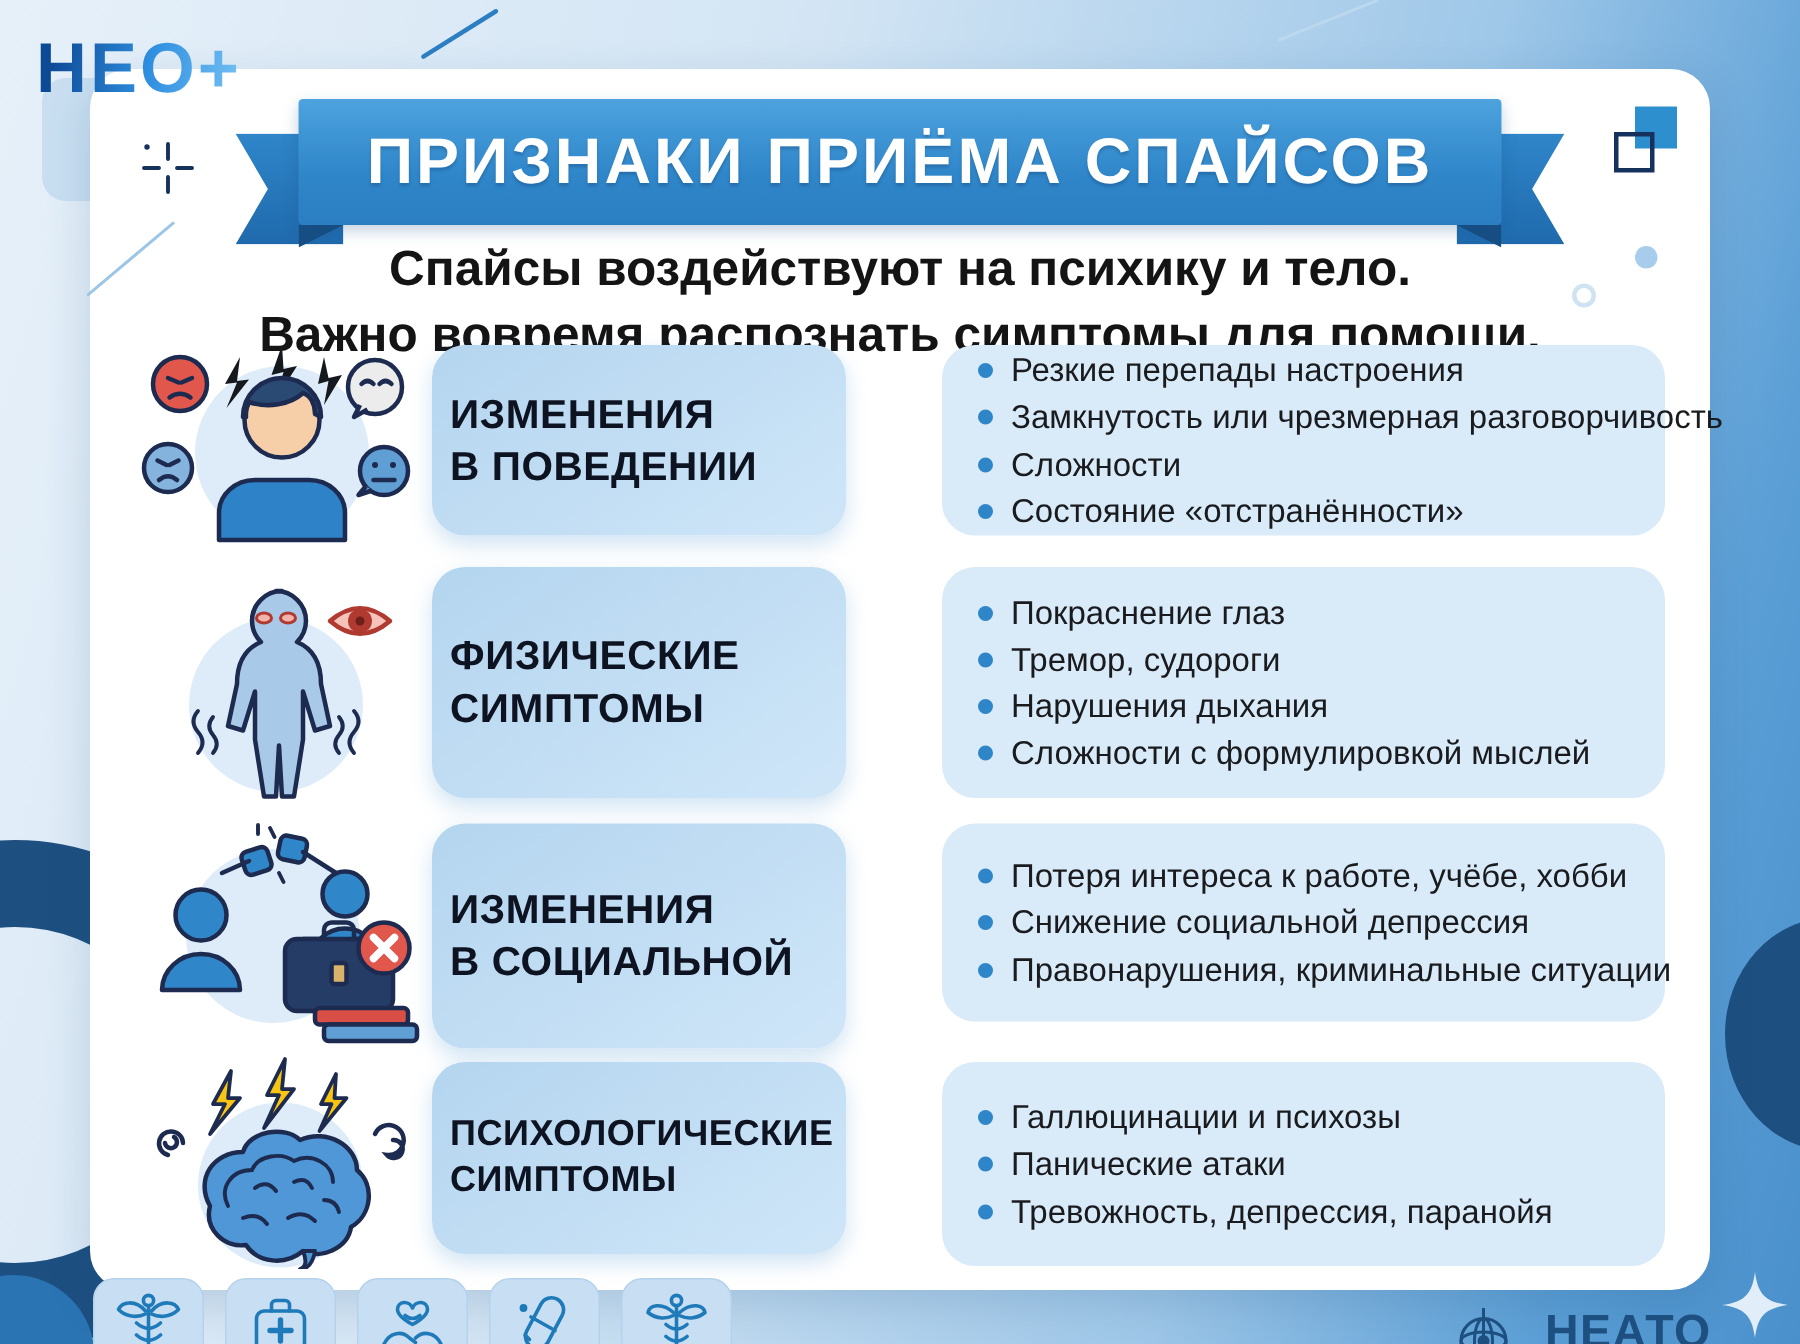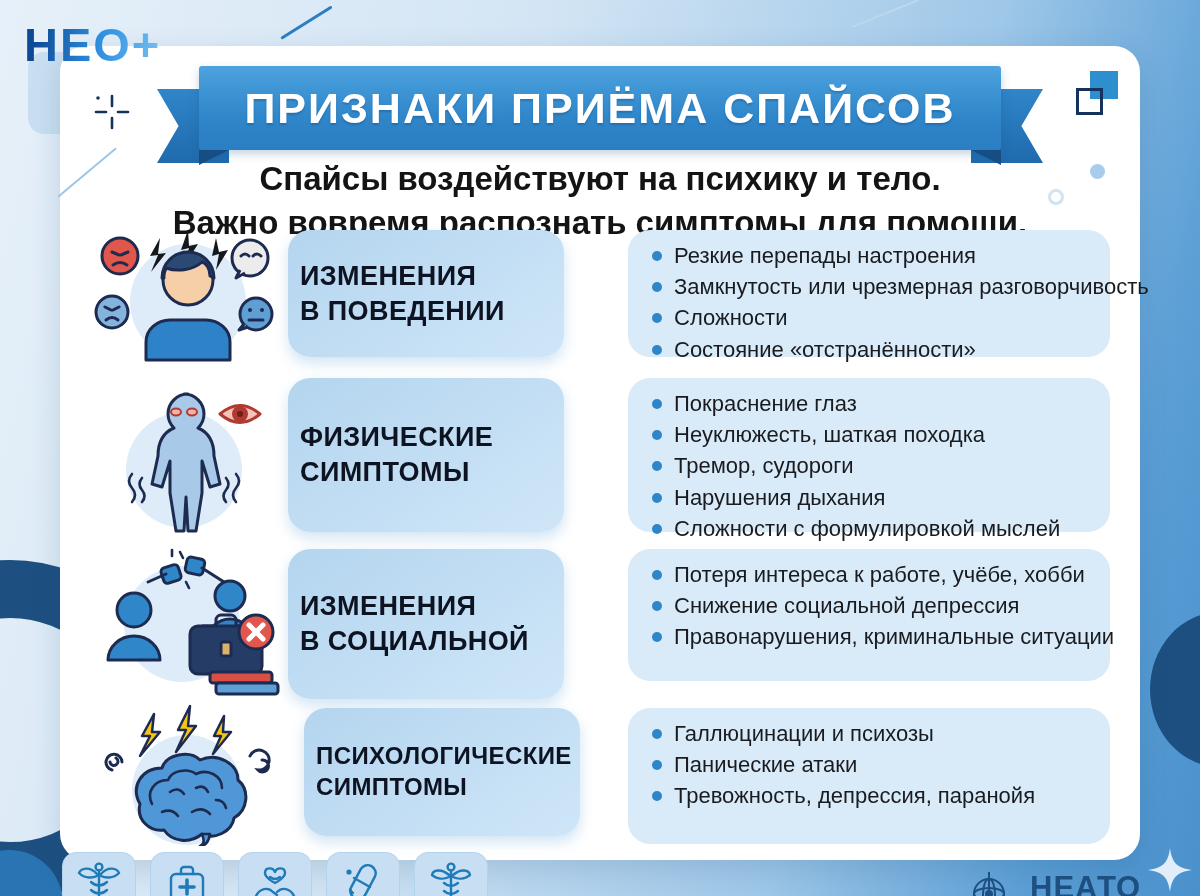--- a/index.html
+++ b/index.html
@@ -50,38 +50,38 @@
   .intro{left:160px;top:157px;width:880px;text-align:center;z-index:3;color:#141414;
     font-size:33px;font-weight:600;line-height:1.33;}
   
   .icon-box{z-index:3;display:flex;align-items:center;justify-content:center;}
   .head-card{z-index:3;background:linear-gradient(145deg,#b4d5ef 0%,#cfe6f8 100%);border-radius:22px;
     display:flex;flex-direction:column;justify-content:center;padding-left:12px;box-sizing:border-box;
     box-shadow:0 6px 14px rgba(46,134,200,.22);}
   .head-line{font-size:27px;font-weight:900;color:#0e1322;letter-spacing:.4px;line-height:1.28;white-space:nowrap;}
   .head-line.small{font-size:24px;}
   .bullets-panel{z-index:3;background:#d9eaf8;border-radius:22px;display:flex;flex-direction:column;
-    padding:10px 18px 10px 22px;box-sizing:border-box;}
+    justify-content:center;padding:10px 18px 10px 22px;box-sizing:border-box;}
   .bullets-panel ul{list-style:none;margin:0;padding:0;}
   .bullets-panel li{position:relative;padding-left:24px;font-size:22px;font-weight:500;color:#191b1f;
     line-height:1.42;white-space:nowrap;}
   .bullets-panel li::before{content:"";position:absolute;left:2px;top:11px;width:10px;height:10px;
     border-radius:50%;background:#2e86c8;}
   
   .r1-icon{left:88px;top:226px;width:192px;height:136px;}
   .r1-head{left:288px;top:230px;width:276px;height:127px;}
   .r1-panel{left:628px;top:230px;width:482px;height:127px;}
   .r2-icon{left:96px;top:378px;width:180px;height:156px;}
   .r2-head{left:288px;top:378px;width:276px;height:154px;}
   .r2-panel{left:628px;top:378px;width:482px;height:154px;}
   .r3-icon{left:90px;top:548px;width:190px;height:150px;}
   .r3-head{left:288px;top:549px;width:276px;height:150px;}
   .r3-panel{left:628px;top:549px;width:482px;height:132px;}
   .r4-icon{left:92px;top:700px;width:190px;height:146px;}
-  .r4-head{left:304px;top:708px;width:276px;height:128px;}
+  .r4-head{left:288px;top:708px;width:276px;height:128px;}
   .r4-panel{left:628px;top:708px;width:482px;height:136px;}
   
   .tile{top:852px;width:74px;height:60px;background:#c8def2;border:1px solid #b3d2ec;border-radius:14px;
     z-index:3;display:flex;align-items:flex-start;justify-content:center;padding-top:7px;box-sizing:border-box;}
   .org{z-index:3;display:flex;align-items:flex-start;}
   .org-logo{left:958px;top:864px;}
   .org-text{left:1030px;top:870px;font-size:31px;font-weight:800;color:#1d4f80;letter-spacing:1px;z-index:3;}
   .sparkle{left:1148px;top:848px;z-index:2;}
   svg{display:block;}
 </style>
@@ -198,21 +198,20 @@
     </g>
   </svg>
 </div>
 <div class="abs head-card r2-head">
   <div class="head-line">ФИЗИЧЕСКИЕ</div>
   <div class="head-line">СИМПТОМЫ</div>
 </div>
 <div class="abs bullets-panel r2-panel">
   <ul>
     <li>Покраснение глаз</li>
-    <li>Неуклюжесть, шаткая походка</li>
     <li>Тремор, судороги</li>
     <li>Нарушения дыхания</li>
     <li>Сложности с формулировкой мыслей</li>
   </ul>
 </div>
 
 <div class="abs icon-box r3-icon">
   <svg width="190" height="150" viewBox="0 0 190 150">
     <circle cx="92" cy="76" r="58" fill="#ddecf8"></circle>
     <g stroke="#1d2b50" stroke-width="3" stroke-linejoin="round">

